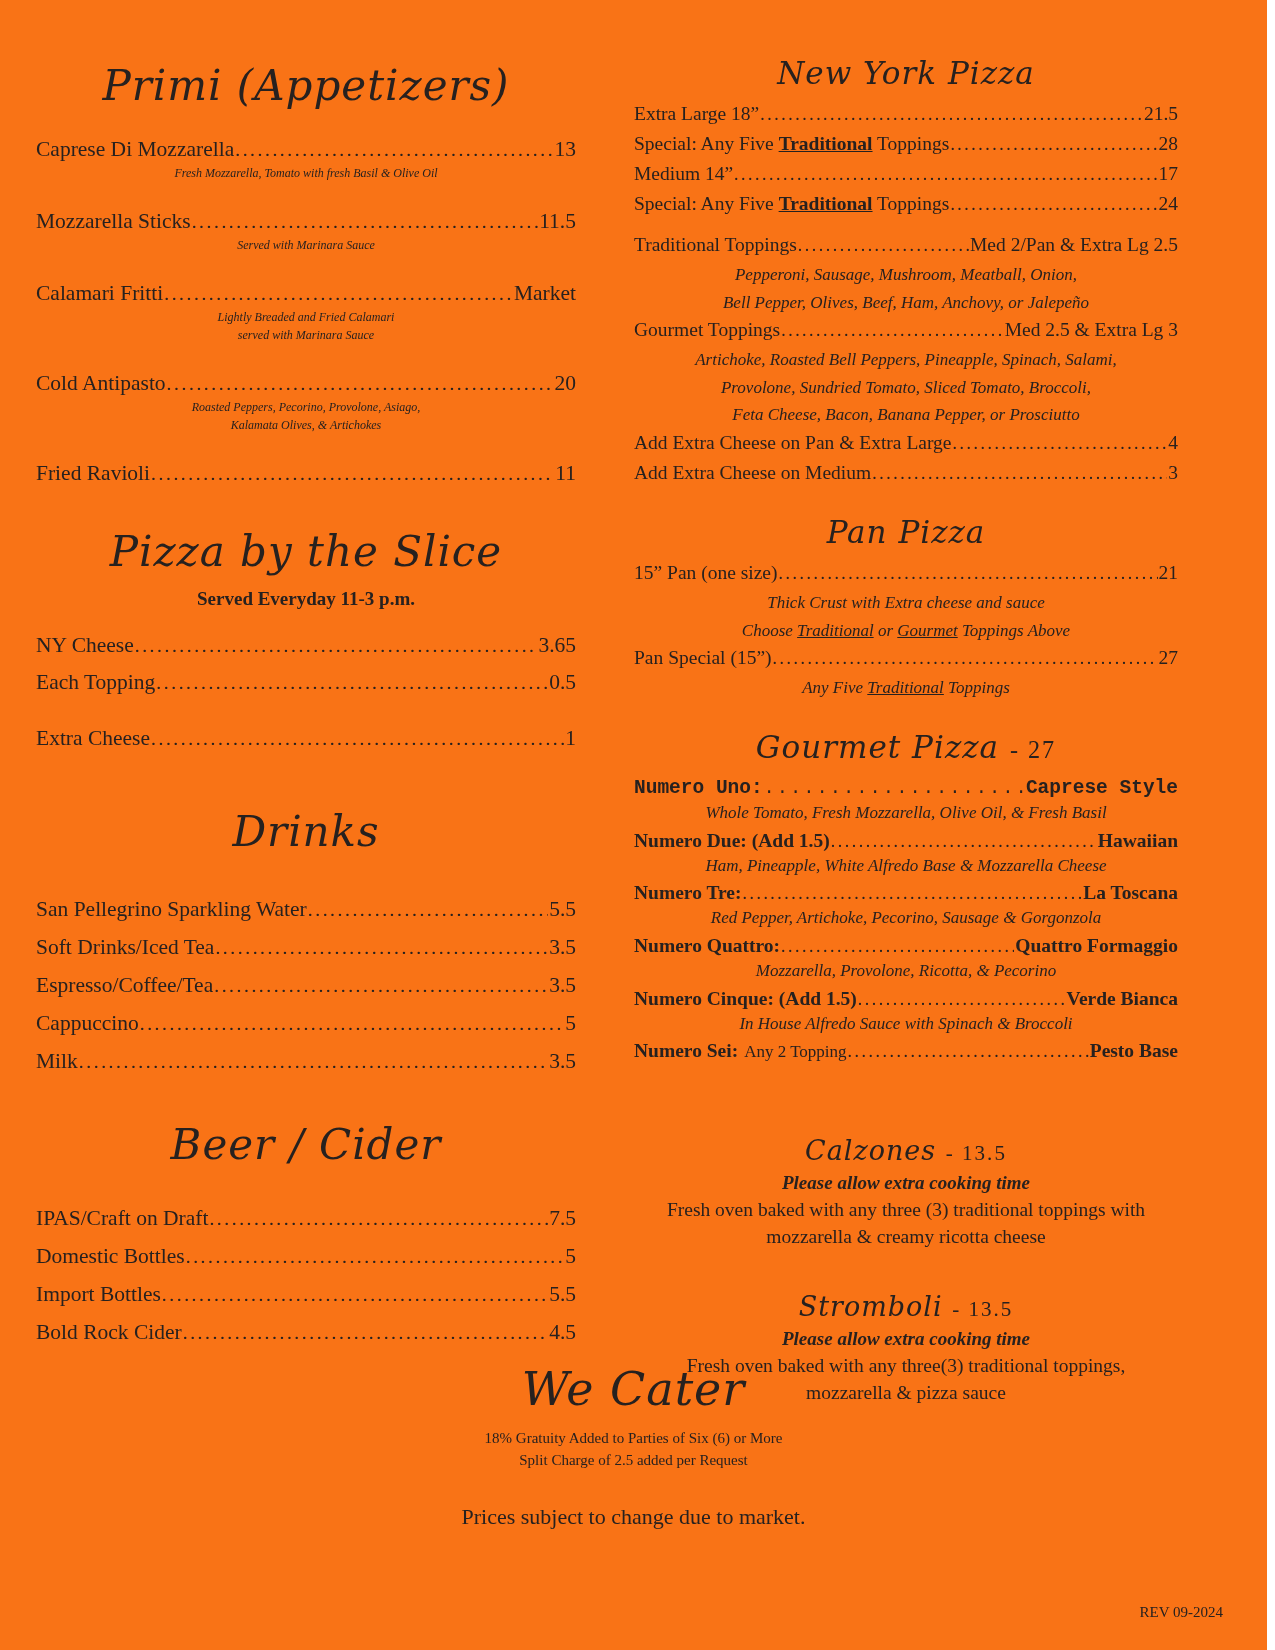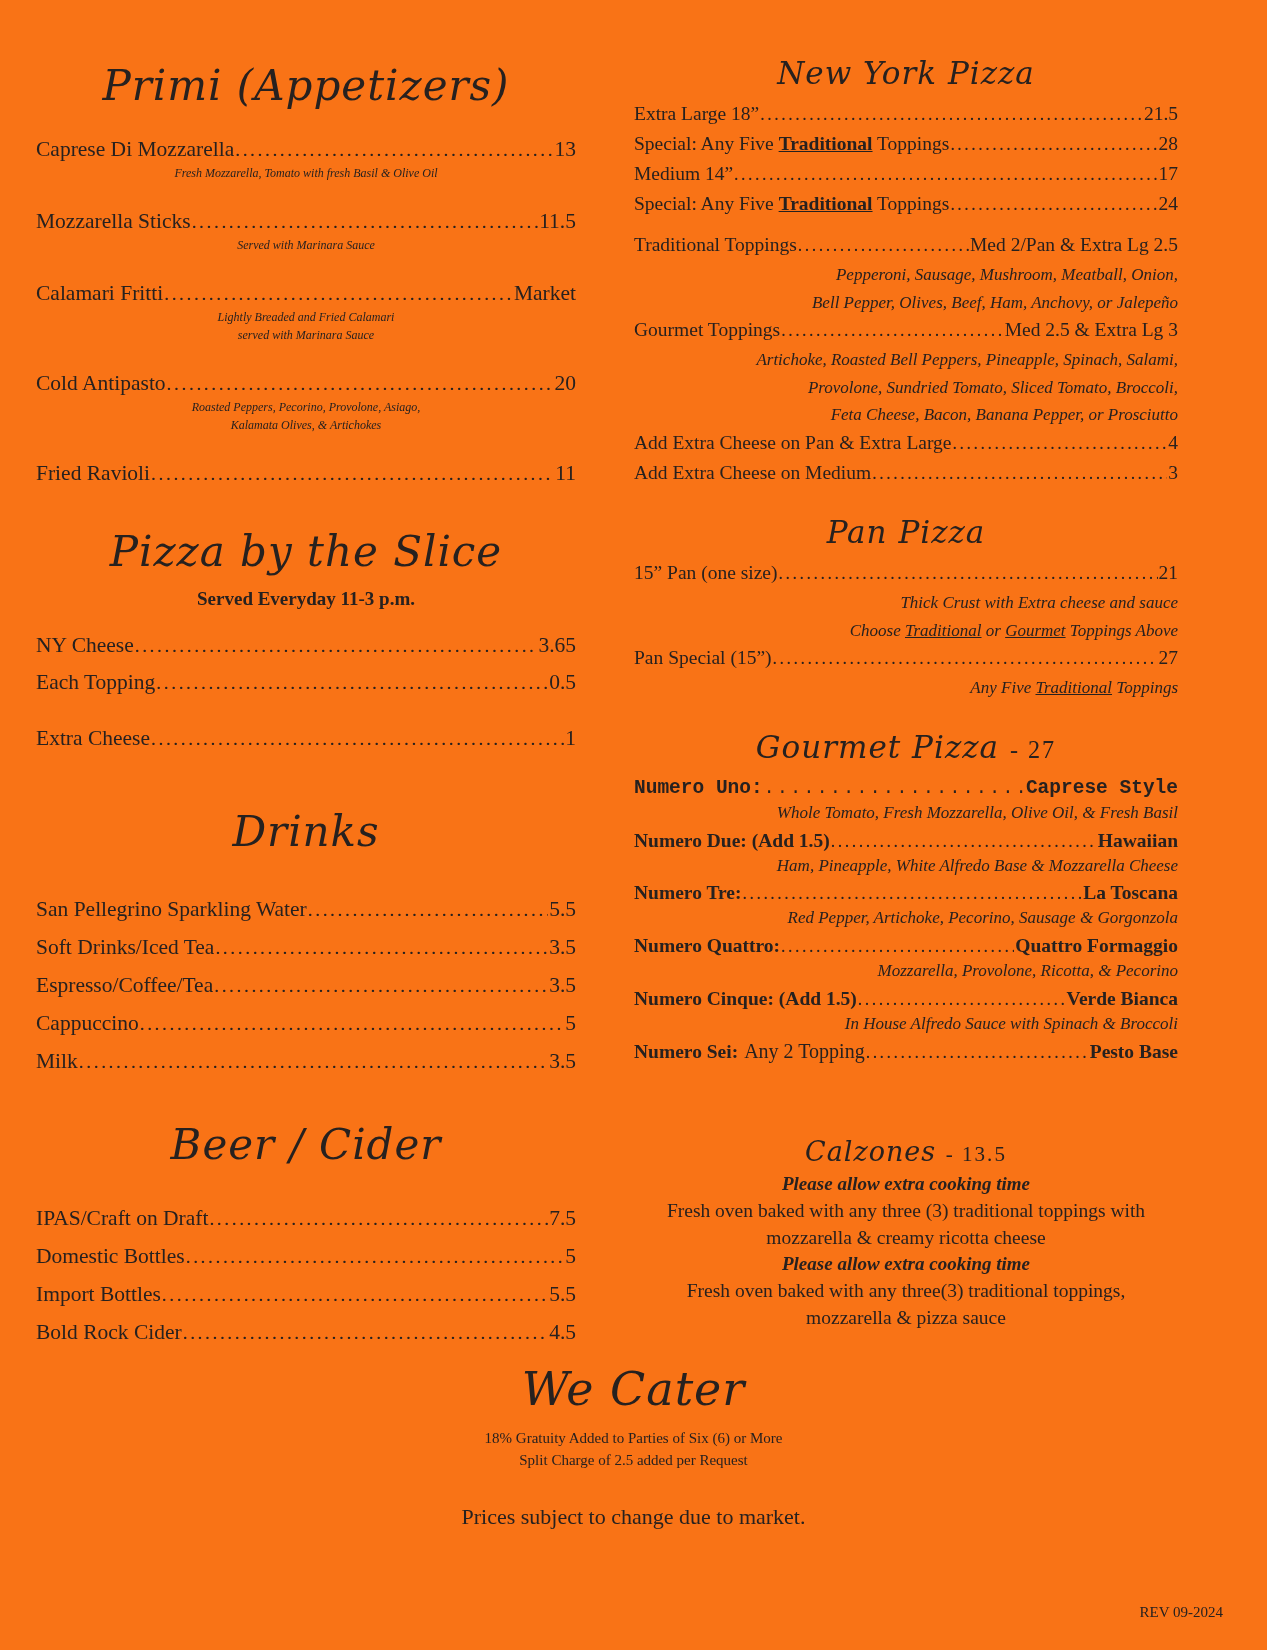--- a/index.html
+++ b/index.html
@@ -28,25 +28,25 @@
   .subtitle{text-align:center;font-weight:700;font-size:19px;margin-bottom:22px;}
   .gap-list .row{margin-bottom:10px;}
   .mt22{margin-top:22px;}
   .mt28{margin-top:28px;}
   .mt40{margin-top:40px;}
   .mt45{margin-top:45px;}
   .mt55{margin-top:55px;font-style:italic;}
   .mt70{margin-top:70px;}
 
   .col-right .row{font-size:19.5px;line-height:1.28;margin-bottom:5px;justify-content:space-between;}
-  .col-right .desc{font-size:17px;line-height:1.45;text-align:right;font-style:italic;margin-bottom:3px;}
+  .col-right .desc{font-size:17px;line-height:1.45;text-align:center;font-style:italic;margin-bottom:3px;}
   .bu{font-weight:700;text-decoration:underline;}
   .ui{text-decoration:underline;}
   .g-nm,.g-pr{font-weight:700;}
-  .g-sfx{font-weight:400;font-size:20px;}
+  .g-sfx{font-weight:400;font-size:17px;}
   .note{font-weight:700;font-style:italic;text-align:center;font-size:19px;line-height:1.35;}
   .cz-desc{text-align:center;font-size:19.5px;line-height:1.4;font-style:normal;}
 
   .footer{position:absolute;left:0;width:100%;top:1362px;text-align:center;}
   .footer-title{font-size:46px;margin-bottom:12px;}
   .footer-line{font-size:15px;line-height:1.45;}
   .footer-note{font-size:22px;margin-top:32px;}
   .rev{position:absolute;right:44px;top:1604px;font-size:15px;}
 </style>
 </head>
@@ -280,20 +280,21 @@
         <span class="nm g-sfx" style="margin-left:6px;">Any 2 Topping</span>
         <span class="dots"></span>
         <span class="pr g-pr">Pesto Base</span>
       </div>
 
     <div class="script sec-title-sm mt70"><span>Calzones</span> <span class="t-sfx">- 13.5</span></div>
     <div class="note">Please allow extra cooking time</div>
     <div class="cz-desc">Fresh oven baked with any three (3) traditional toppings with</div>
     <div class="cz-desc">mozzarella &amp; creamy ricotta cheese</div>
 
+    <div class="script sec-title-sm mt40"><span>Stromboli</span> <span class="t-sfx">- 13.5</span></div>
     <div class="note">Please allow extra cooking time</div>
     <div class="cz-desc">Fresh oven baked with any three(3) traditional toppings,</div>
     <div class="cz-desc">mozzarella &amp; pizza sauce</div>
   </div>
 
   <div class="footer">
     <div class="script footer-title">We Cater</div>
     <div class="footer-line">18% Gratuity Added to Parties of Six (6) or More</div>
     <div class="footer-line">Split Charge of 2.5 added per Request</div>
     <div class="footer-note">Prices subject to change due to market.</div>

